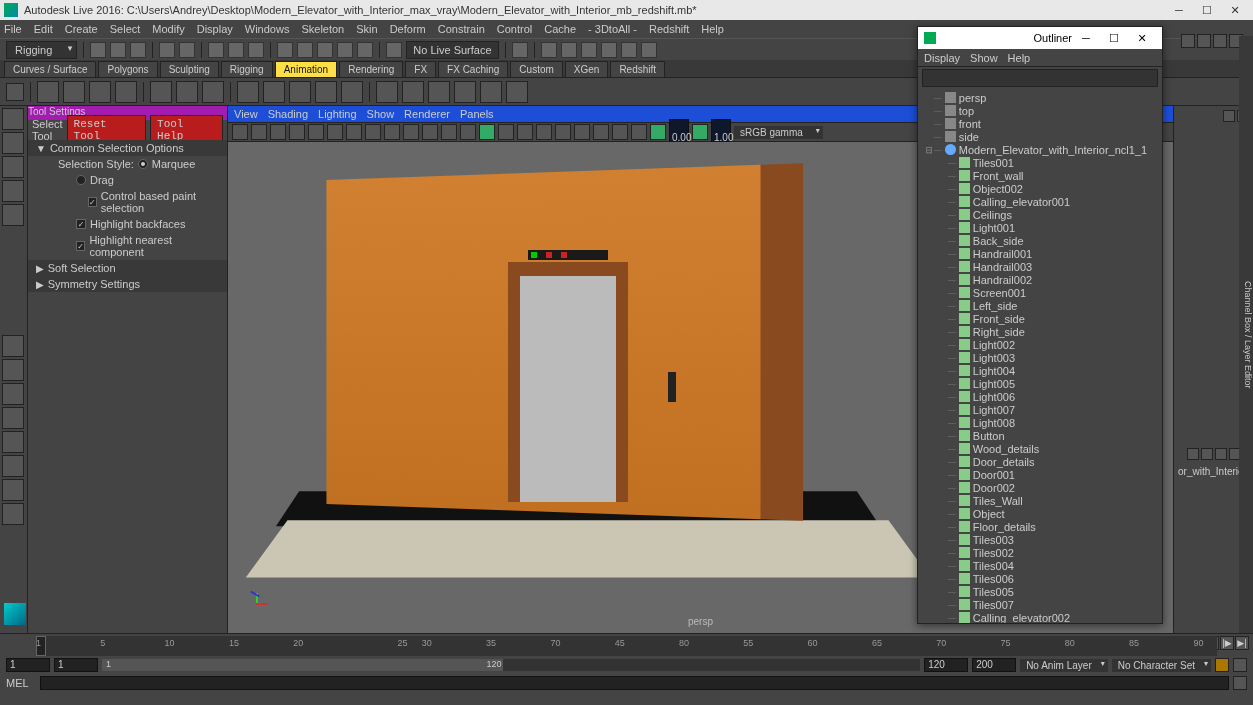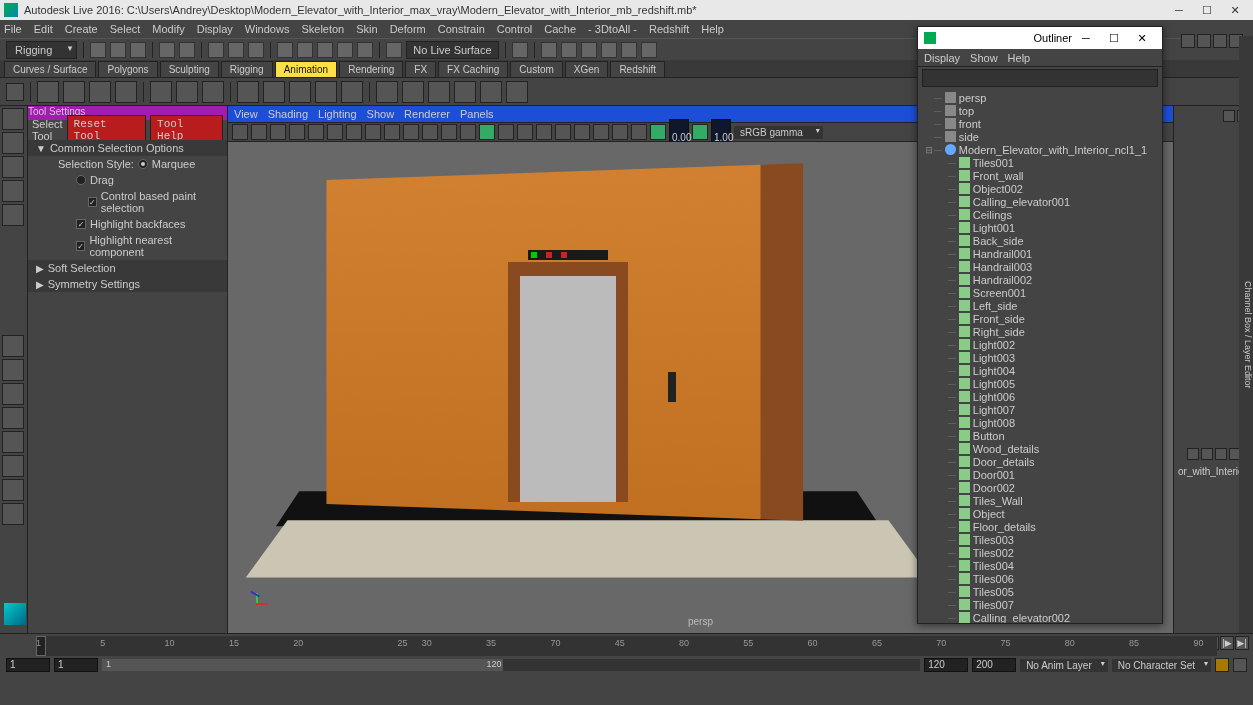--- a/index.html
+++ b/index.html
@@ -640,13 +640,18 @@
       <div class="num" style="left:4px">1</div>
       <div class="num" style="left:47%">120</div>
     </div>
     <div class="fld">120</div>
     <div class="fld">200</div>
     <div class="combo">No Anim Layer</div>
     <div class="combo">No Character Set</div>
     <div class="ico" style="width:14px;height:14px;background:#a70;border:1px solid #222"></div>
     <div class="ico" style="width:14px;height:14px;background:#555;border:1px solid #222"></div>
   </div>
+  <div class="cmd">
+    <div class="lab">MEL</div>
+    <div class="input"></div>
+    <div style="width:14px;height:14px;background:#555;border:1px solid #222"></div>
+  </div>
 </div>
 
 </body></html>

